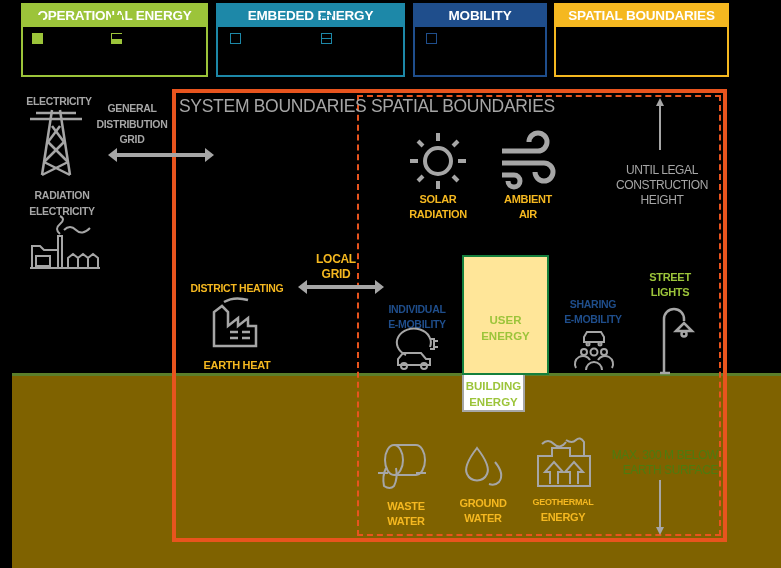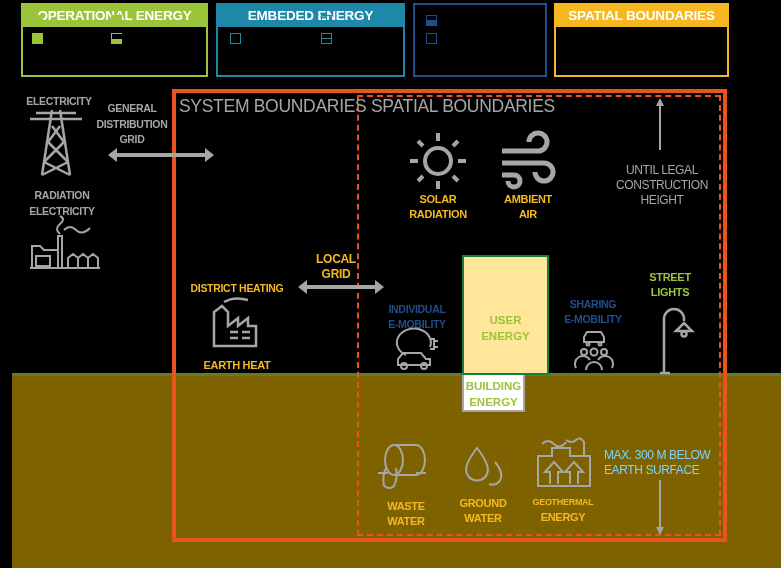--- a/index.html
+++ b/index.html
@@ -52,20 +52,21 @@
   <div class="sw sw-half-g" style="left:88px;top:28px"></div>
 </div>
 <div class="abs legend lg-em">
   <div class="hdr">EMBEDED ENERGY</div>
   <div class="sw sw-line-b" style="left:12px;top:10px"></div>
   <div class="sw sw-line-b" style="left:103px;top:10px"></div>
   <div class="sw sw-empty-b" style="left:12px;top:28px"></div>
   <div class="sw sw-line-b" style="left:103px;top:28px"></div>
 </div>
 <div class="abs legend lg-mo">
+  <div class="hdr">MOBILITY</div>
   <div class="sw sw-half-n" style="left:11px;top:10px"></div>
   <div class="sw sw-empty-n" style="left:11px;top:28px"></div>
 </div>
 <div class="abs legend lg-sp">
   <div class="hdr">SPATIAL BOUNDARIES</div>
 </div>
 
 <div class="abs sys-box"></div>
 <div class="abs spatial-box"></div>
 <div class="abs title-big" style="left:179px;top:96px">SYSTEM BOUNDARIES</div>
@@ -261,20 +262,20 @@
     <path d="M2 50 V20 h14 v-8 h18 v8 h20 v30 z"></path>
     <path d="M14 48 v-12 h-5 l9 -10 l9 10 h-5 v12"></path>
       <path d="M34 48 v-12 h-5 l9 -10 l9 10 h-5 v12"></path>
   </g>
 </svg>
 <div class="abs lbl yellow" style="left:528px;top:496px;width:70px;font-size:9px;line-height:13px">
   <div>GEOTHERMAL</div>
   <div style="font-size:11px;line-height:16px">ENERGY</div>
 </div>
 
-<div class="abs gray thin" style="left:604px;top:448px;width:114px;text-align:left;line-height:15px;color:#7dd3fc">
+<div class="abs gray thin" style="left:604px;top:448px;width:114px;text-align:right;line-height:15px;color:#4d7c0f">
   <div>MAX. 300 M BELOW</div>
   <div>EARTH SURFACE</div>
 </div>
 <svg style="left:655px;top:480px" width="10" height="55">
   <line x1="5" y1="0" x2="5" y2="47" stroke="#a6a6a6" stroke-width="2"></line>
     <polygon points="5,55 1,47 9,47" fill="#a6a6a6"></polygon>
 </svg>
 
 </body></html>

